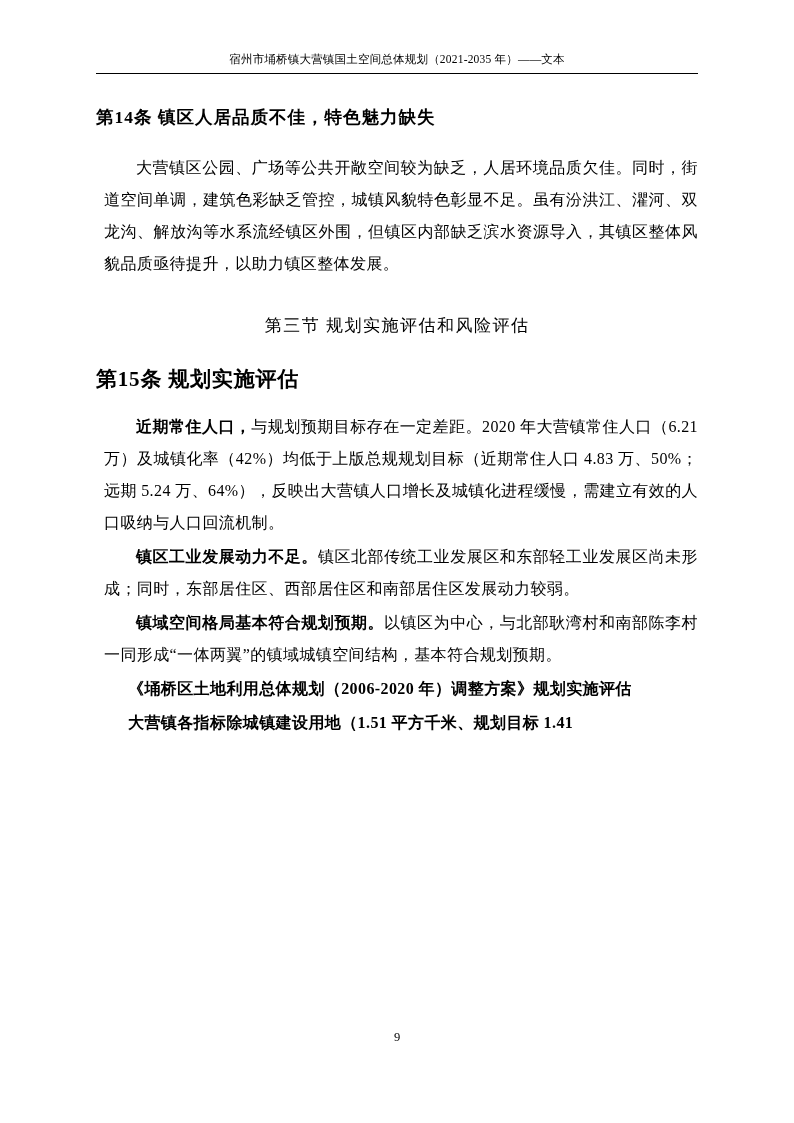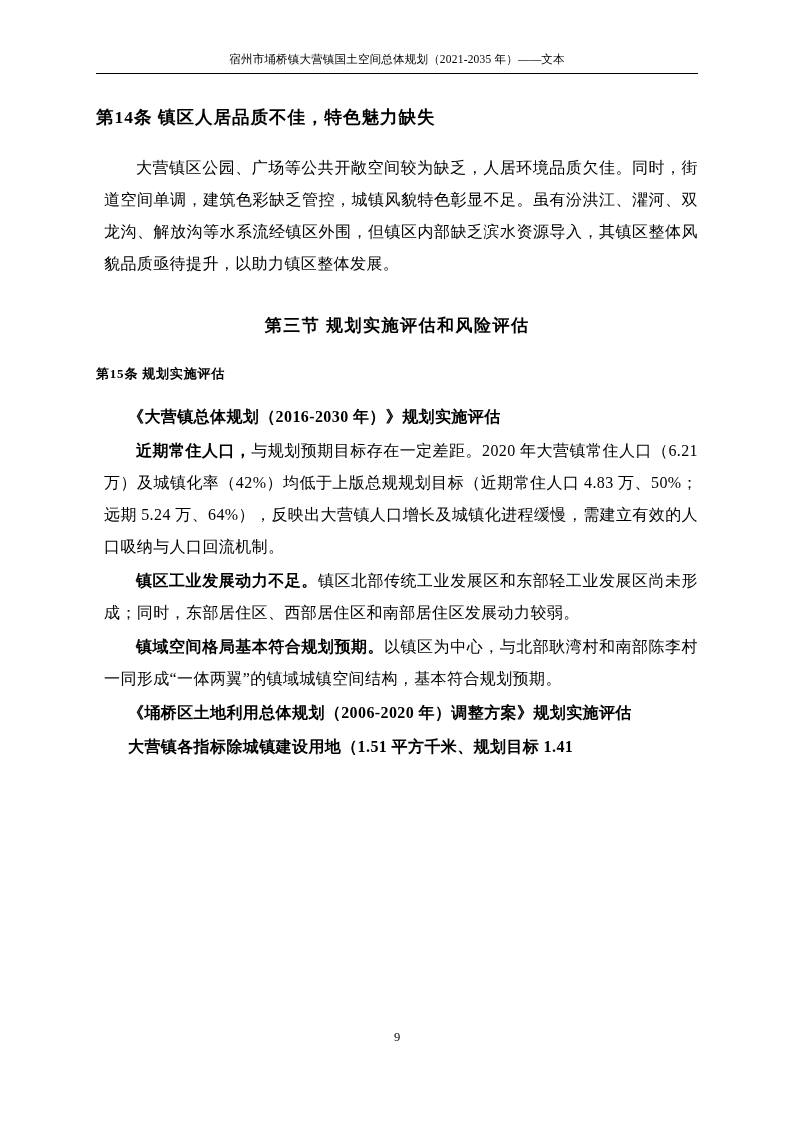--- a/index.html
+++ b/index.html
@@ -37,27 +37,27 @@
   }
   .h-article {
     font-size: 17.5px;
     font-weight: bold;
     letter-spacing: 1px;
     margin: 12px 0 22px 0;
     line-height: 1.5;
   }
   .h-section {
     font-size: 17px;
-    font-weight: bold;
+    font-weight: normal;
     text-align: center;
     letter-spacing: 1.5px;
     margin: 34px 0 28px 0;
   }
   .h-article2 {
-    font-size: 13px;
+    font-size: 21px;
     font-weight: bold;
     letter-spacing: 0.8px;
     margin: 0 0 18px 0;
   }
   p.body {
     font-size: 16px;
     line-height: 2.0;
     text-align: justify;
     text-justify: inter-ideograph;
     margin: 0 0 2px 8px;
@@ -94,21 +94,20 @@
   <hr class="header-rule">
 
   <h2 class="h-article">第14条 镇区人居品质不佳，特色魅力缺失</h2>
 
   <p class="body">大营镇区公园、广场等公共开敞空间较为缺乏，人居环境品质欠佳。同时，街道空间单调，建筑色彩缺乏管控，城镇风貌特色彰显不足。虽有汾洪江、灈河、双龙沟、解放沟等水系流经镇区外围，但镇区内部缺乏滨水资源导入，其镇区整体风貌品质亟待提升，以助力镇区整体发展。</p>
 
   <h2 class="h-section">第三节 规划实施评估和风险评估</h2>
 
   <h3 class="h-article2">第15条 规划实施评估</h3>
 
-  <p class="sub-head">《大营镇总体规划（2016-2030 年）》规划实施评估</p>
 
   <p class="body"><span class="lead">近期常住人口，</span><span>与规划预期目标存在一定差距。2020 年大营镇常住人口（6.21 万）及城镇化率（42%）均低于上版总规规划目标（近期常住人口 4.83 万、50%；远期 5.24 万、64%），反映出大营镇人口增长及城镇化进程缓慢，需建立有效的人口吸纳与人口回流机制。</span></p>
 
   <p class="body"><span class="lead">镇区工业发展动力不足。</span><span>镇区北部传统工业发展区和东部轻工业发展区尚未形成；同时，东部居住区、西部居住区和南部居住区发展动力较弱。</span></p>
 
   <p class="body"><span class="lead">镇域空间格局基本符合规划预期。</span><span>以镇区为中心，与北部耿湾村和南部陈李村一同形成“一体两翼”的镇域城镇空间结构，基本符合规划预期。</span></p>
 
   <p class="sub-head">《埇桥区土地利用总体规划（2006-2020 年）调整方案》规划实施评估</p>
 
   <p class="sub-head">大营镇各指标除城镇建设用地（1.51 平方千米、规划目标 1.41</p>

